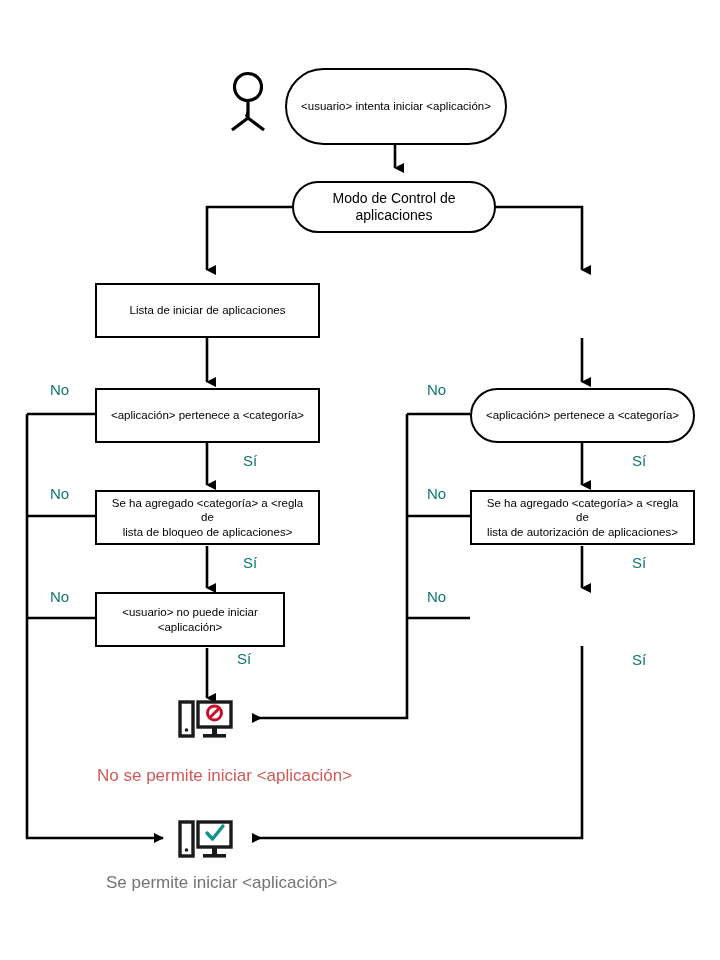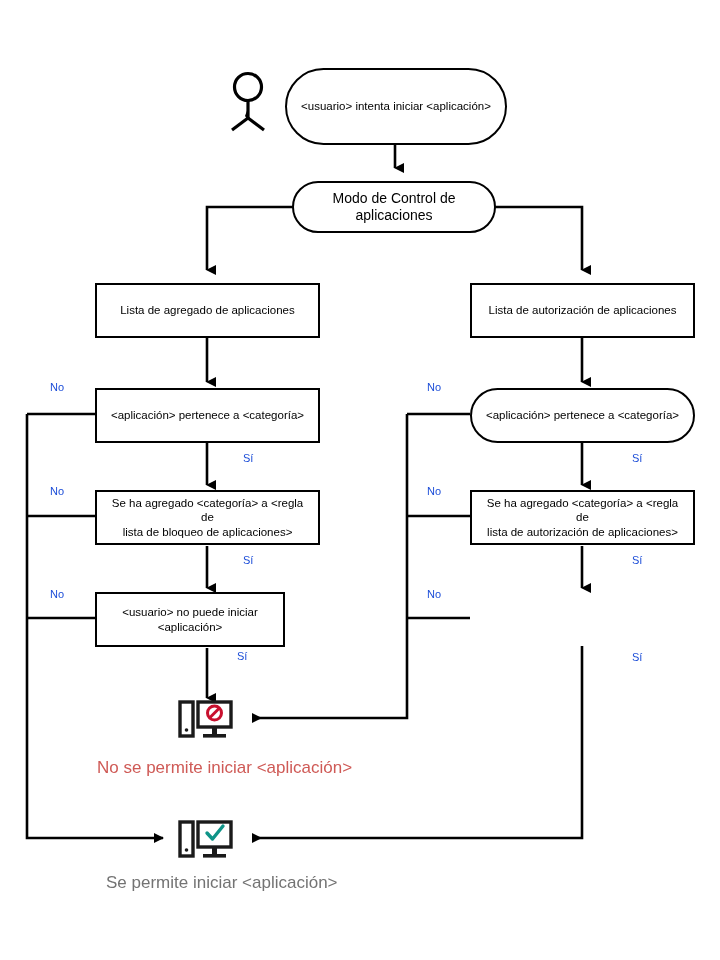--- a/index.html
+++ b/index.html
@@ -40,30 +40,30 @@
   }
   .node.rect { border-radius: 0; }
   .node.stadium { border-radius: 999px; }
   .node-text {
     display: block;
     padding: 0 10px;
     white-space: pre-line;
   }
   .edge-label {
     position: absolute;
-    color: #1d4ed8;
-    font-size: 11px;
+    color: #0f766e;
+    font-size: 15px;
     white-space: nowrap;
   }
   .result-label {
     position: absolute;
     font-size: 17px;
     white-space: nowrap;
   }
-  .result-label.denied { color: #cf5a56; }
+  .result-label.denied { color: #cf5a56; margin-top: 8px; }
   .result-label.allowed { color: #737373; }
   .icon-box {
     position: absolute;
     width: 56px;
     height: 46px;
   }
   .actor {
     position: absolute;
   }
 </style>
@@ -129,26 +129,23 @@
 
   <div class="node stadium" style="left:285px; top:68px; width:222px; height:77px; font-size:11.5px;">
     <span class="node-text">&lt;usuario&gt; intenta iniciar &lt;aplicación&gt;</span>
   </div>
 
   <div class="node stadium" style="left:292px; top:181px; width:204px; height:52px; font-size:14px;">
     <span class="node-text">Modo de Control de aplicaciones</span>
   </div>
 
   <div class="node rect" style="left:95px; top:283px; width:225px; height:55px; font-size:11.5px;">
-    <span class="node-text">Lista de agregado de aplicaciones</span>
-  </div>
-
-  <div class="node rect" style="left:470px; top:283px; width:225px; height:55px; font-size:11.5px;">
-    <span class="node-text">Lista de autorización de aplicaciones</span>
-  </div>
+    <span class="node-text">Lista de iniciar de aplicaciones</span>
+  </div>
+
 
   <div class="node rect" style="left:95px; top:388px; width:225px; height:55px; font-size:11.5px;">
     <span class="node-text">&lt;aplicación&gt; pertenece a &lt;categoría&gt;</span>
   </div>
 
   <div class="node stadium" style="left:470px; top:388px; width:225px; height:55px; font-size:11.5px;">
     <span class="node-text">&lt;aplicación&gt; pertenece a &lt;categoría&gt;</span>
   </div>
 
   <div class="node rect" style="left:95px; top:490px; width:225px; height:55px; font-size:11.5px;">

